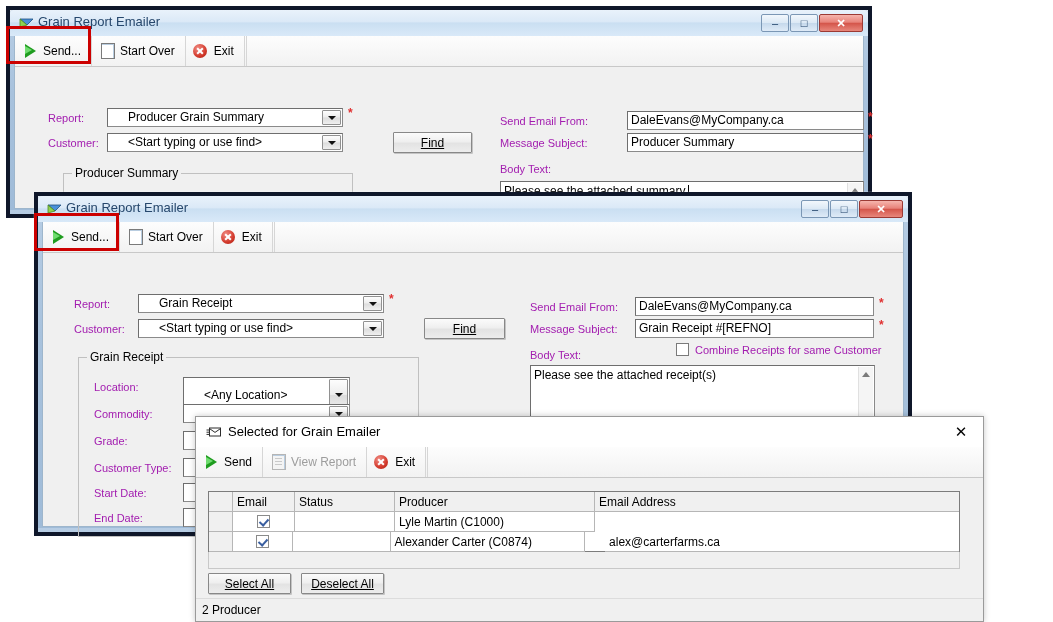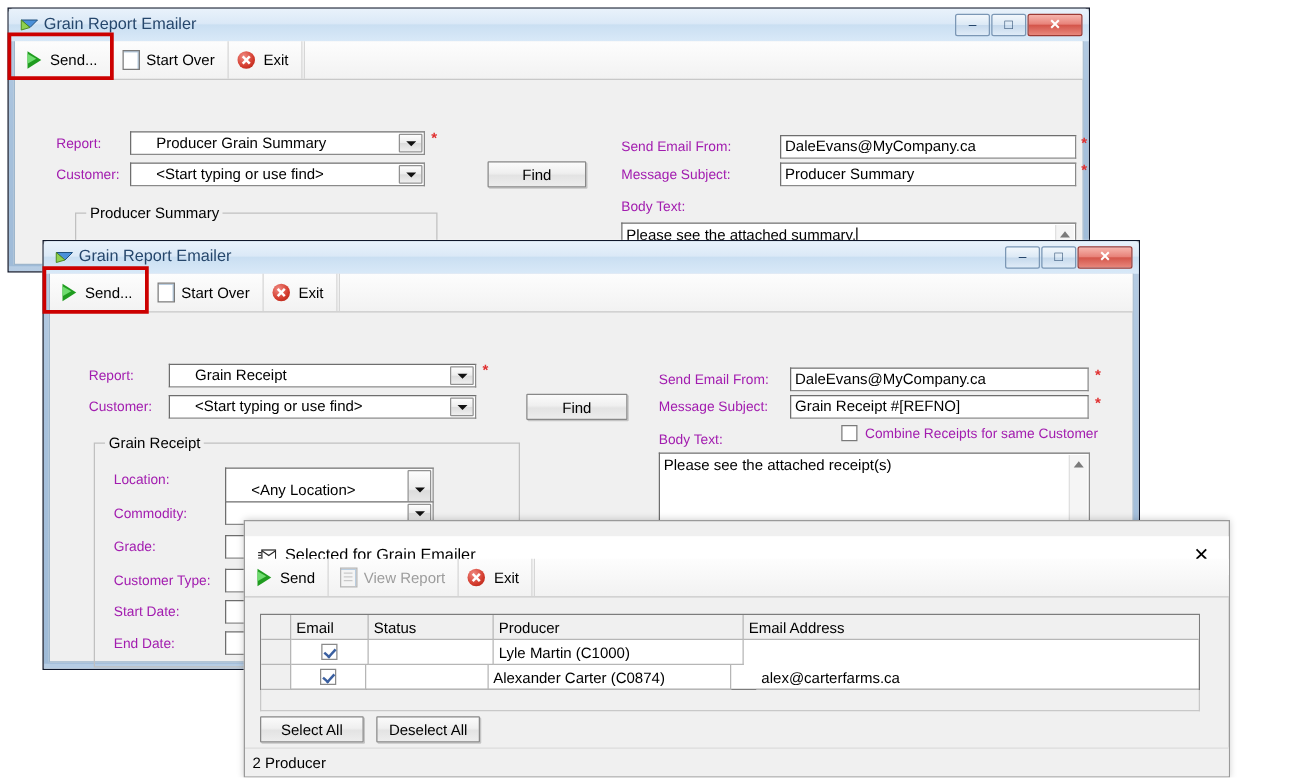--- a/index.html
+++ b/index.html
@@ -10,21 +10,21 @@
     font-size: 12px;
     color: #000;
     overflow: hidden;
   }
   #stage { position: relative; width: 1053px; height: 622px; }
 
   
   .aero-win {
     position: absolute;
     background: #f0f0f0;
-    border: 1px solid #0f172a;
+    border: 4px solid #0f172a;
     box-sizing: border-box;
     box-shadow: 0 0 0 1px rgba(255,255,255,0.15);
   }
   .aero-frame {
     position: absolute; inset: 0;
     border: 4px solid transparent;
     box-sizing: border-box;
     background:
       linear-gradient(to bottom, #b7cde4 0%, #a8c2dd 40%, #9fbbd8 100%);
     border-radius: 3px 3px 0 0;
@@ -145,20 +145,21 @@
     border-top:4px solid #111;
   }
 
   .btn {
     position:absolute; box-sizing:border-box;
     background: linear-gradient(to bottom,#fbfbfb 0%,#efefef 45%,#e3e3e3 55%,#ededed 100%);
     border:1px solid #888; border-radius:1px;
     font-size:12px; display:flex; align-items:center; justify-content:center;
     box-shadow: 1px 1px 0 rgba(0,0,0,0.18);
     color:#000;
+    text-decoration:underline;
   }
 
   .groupbox {
     position:absolute; box-sizing:border-box;
     border:1px solid #c0c0c0;
   }
   .groupbox-title {
     position:absolute; top:-8px; left:8px; background:#f0f0f0;
     padding:0 3px; font-size:12px; color:#000; white-space:nowrap;
   }
@@ -185,21 +186,21 @@
     background:#fff; border:1px solid #7a7a7a;
   }
 
   
   .flat-win {
     position:absolute; box-sizing:border-box;
     background:#f0f0f0; border:1px solid #9a9a9a;
     box-shadow: 0 0 6px rgba(0,0,0,0.22);
   }
   .flat-title {
-    position:absolute; left:0; right:0; top:12px; height:30px;
+    position:absolute; left:0; right:0; top:0; height:30px;
     background:#ffffff; border-bottom:1px solid #ffffff;
   }
   .flat-title-text{
     position:absolute; left:32px; top:7px; font-size:13px; color:#000;
     font-family:"Liberation Sans", sans-serif; white-space:nowrap;
   }
   .flat-title-icon{ position:absolute; left:10px; top:9px; width:15px; height:12px; }
   .flat-close {
     position:absolute; right:0; top:0; width:44px; height:29px;
     display:flex; align-items:center; justify-content:center;

